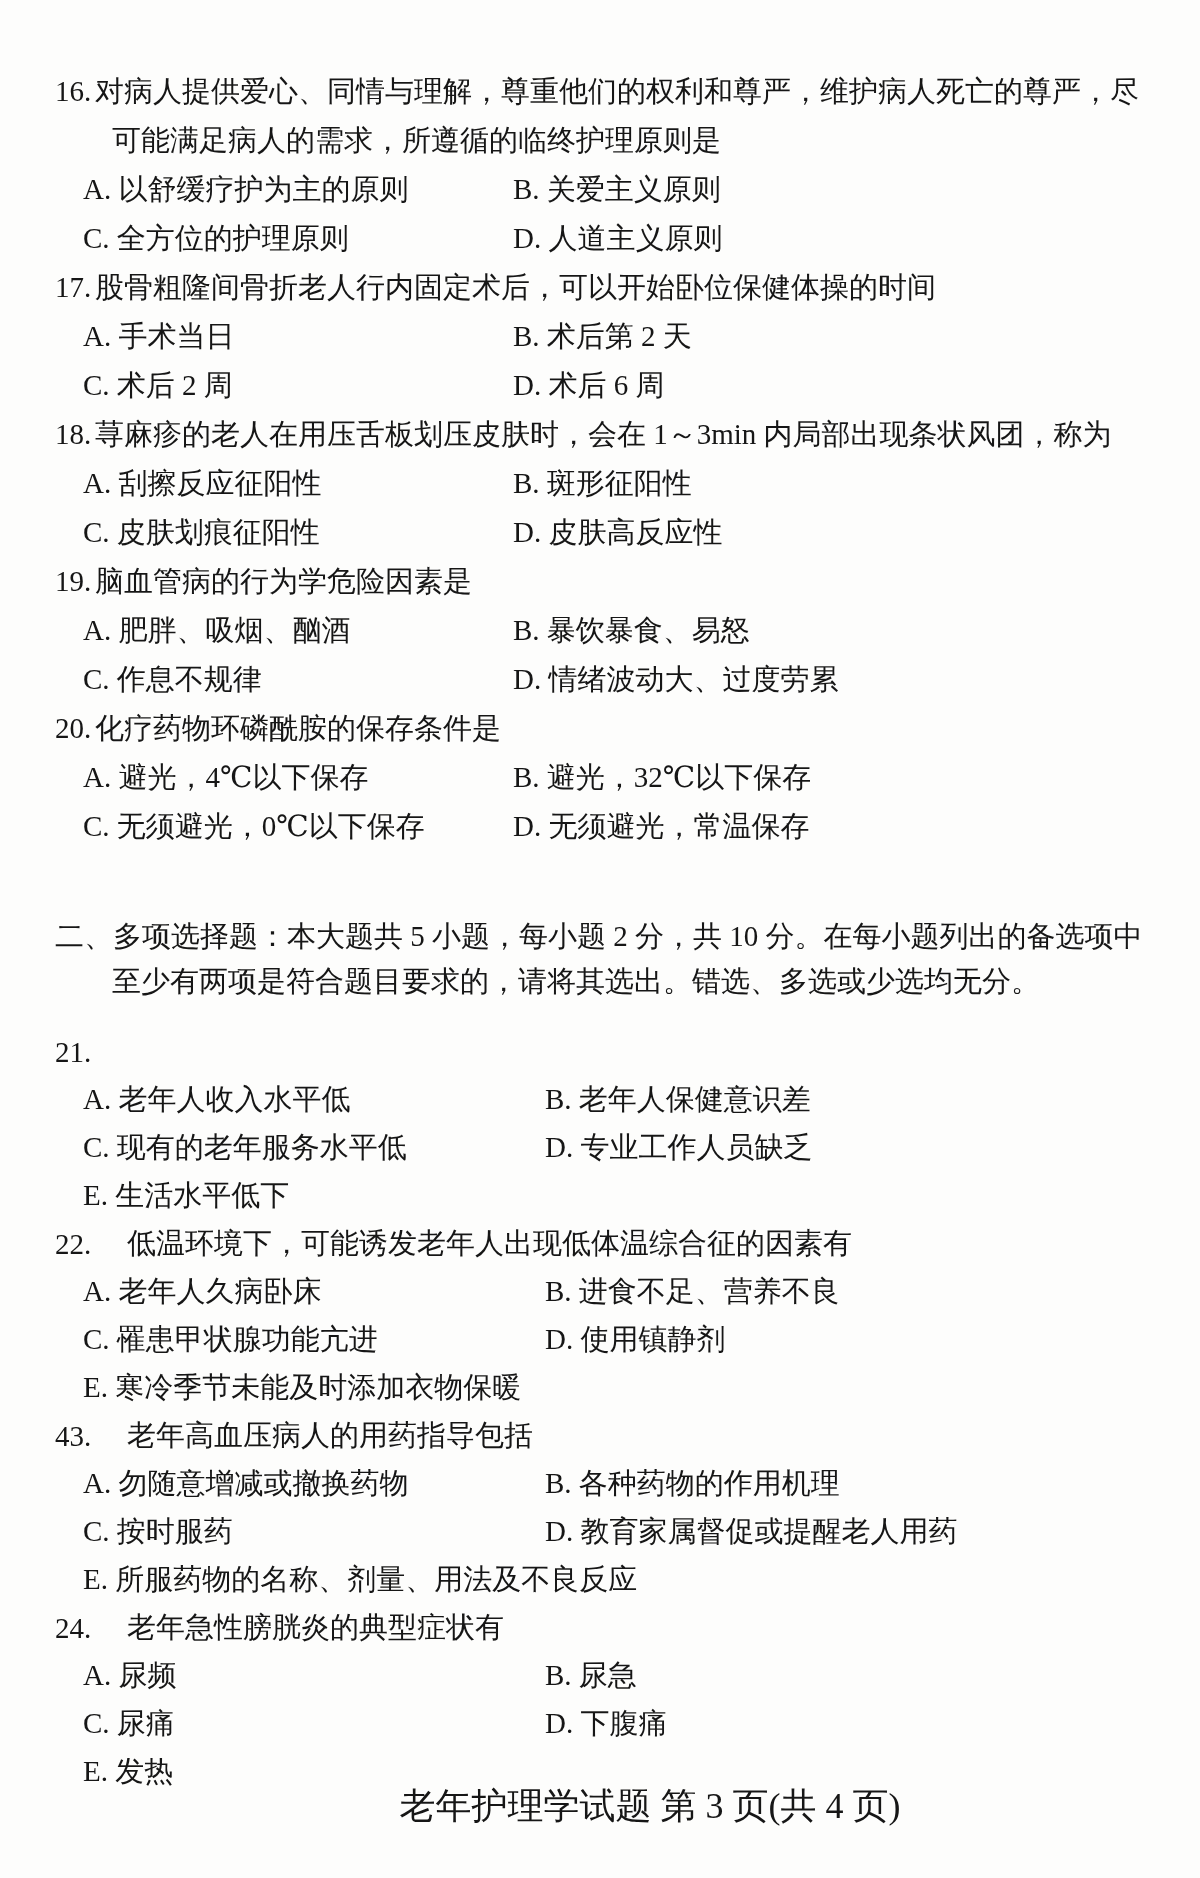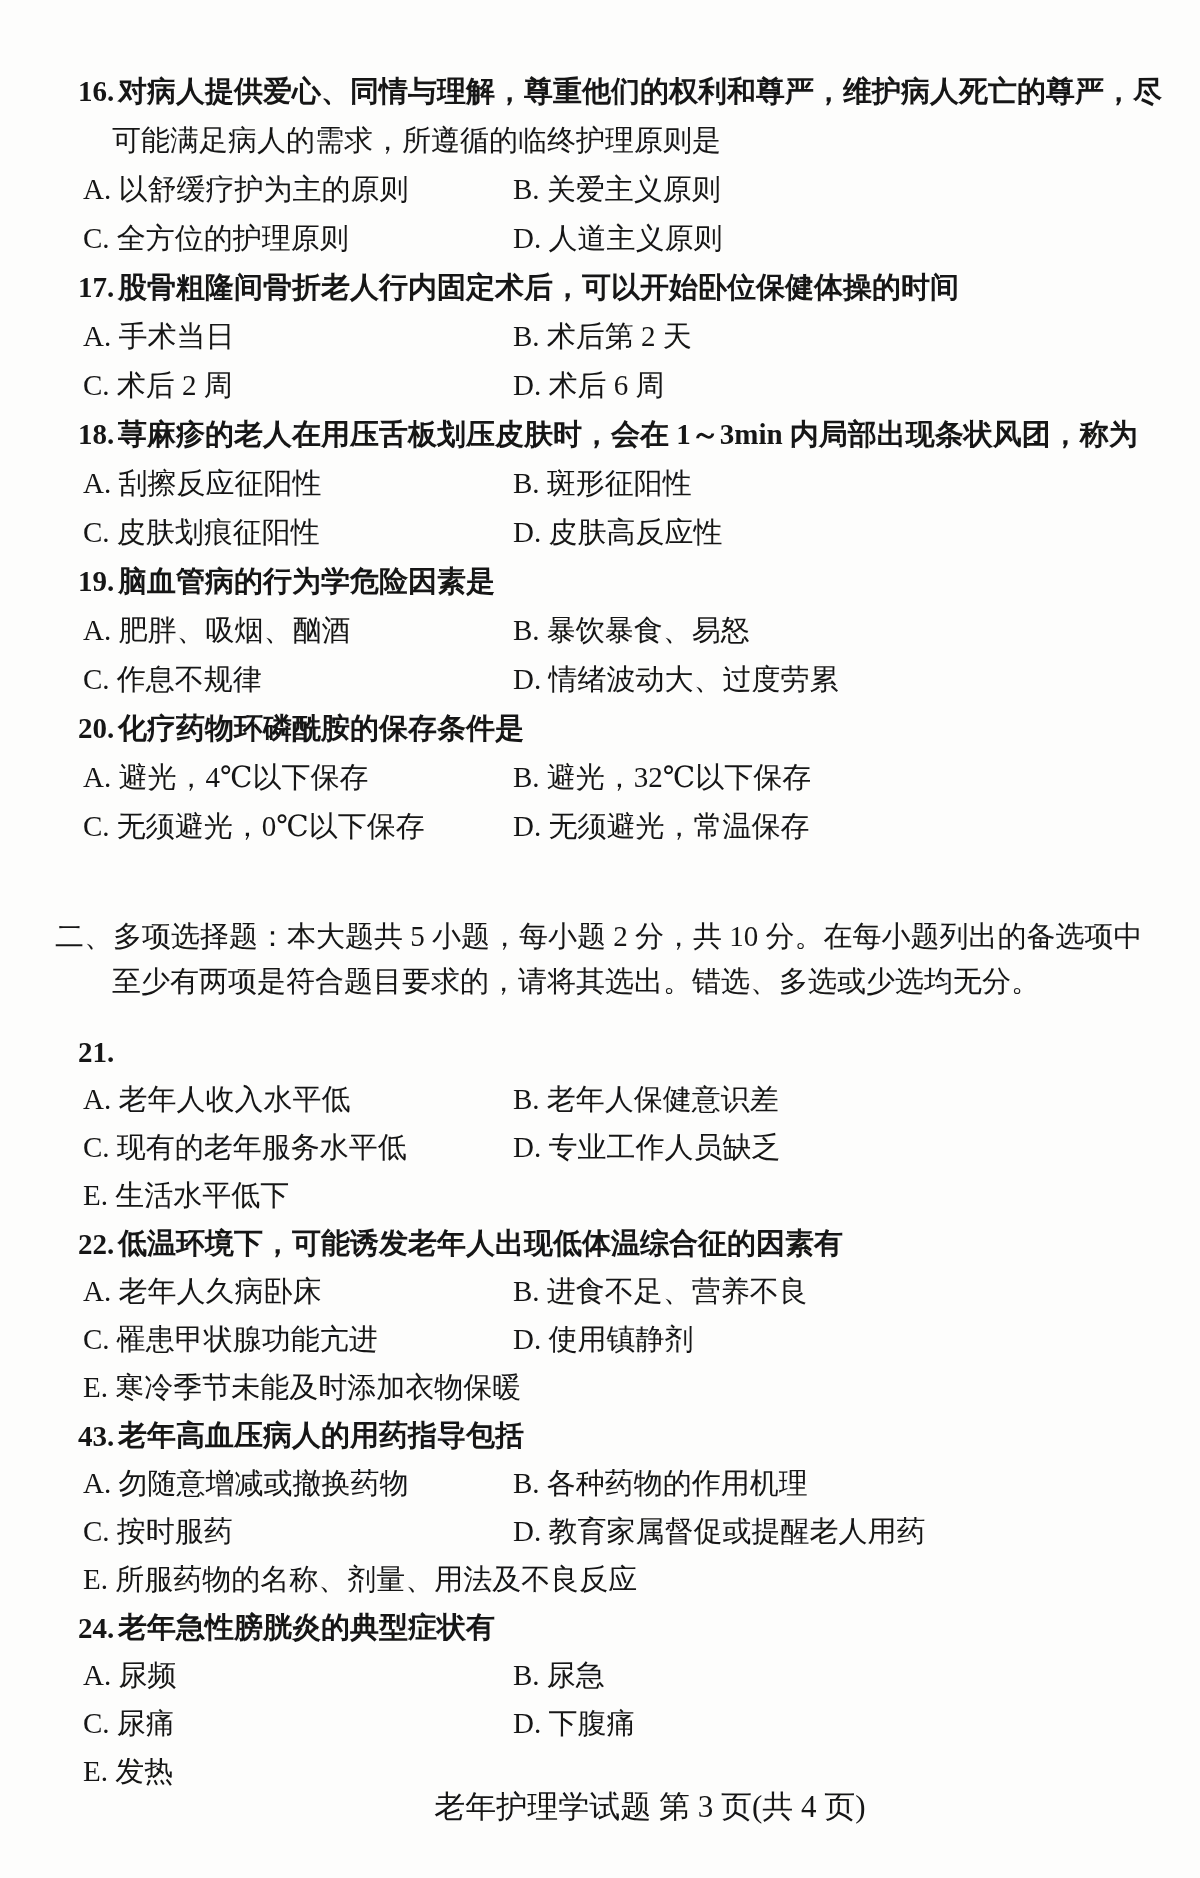--- a/index.html
+++ b/index.html
@@ -19,22 +19,22 @@
     position: relative;
     padding-top: 67px;
     overflow: hidden;
   }
   .line {
     display: flex;
     align-items: center;
     white-space: nowrap;
   }
   .l49 { height: 49px; }
-  .l48 { height: 48px; }
-  .stem { padding-left: 78px; font-weight: bold; }
+  .l48 { height: 48px; gap: 32px; }
+  .stem { padding-left: 55px; }
   .stem-cont { padding-left: 112px; }
   .qnum { flex: 0 0 40px; }
   .opts { padding-left: 83px; }
   .opt-left { flex: 0 0 430px; }
   .section-header { margin-top: 63px; margin-bottom: 24px; }
   .sh-line {
     height: 45px;
     display: flex;
     align-items: center;
     padding-left: 55px;
@@ -44,21 +44,21 @@
   .footer {
     position: absolute;
     top: 1782px;
     left: 0;
     width: 100%;
     height: 49px;
     display: flex;
     align-items: center;
     justify-content: center;
     padding-left: 100px;
-    font-size: 31px;
+    font-size: 36px;
   }
 </style>
 </head>
 <body>
 
 <div class="page">
 
   <div>
       <div>
         <div class="line l49 stem">

